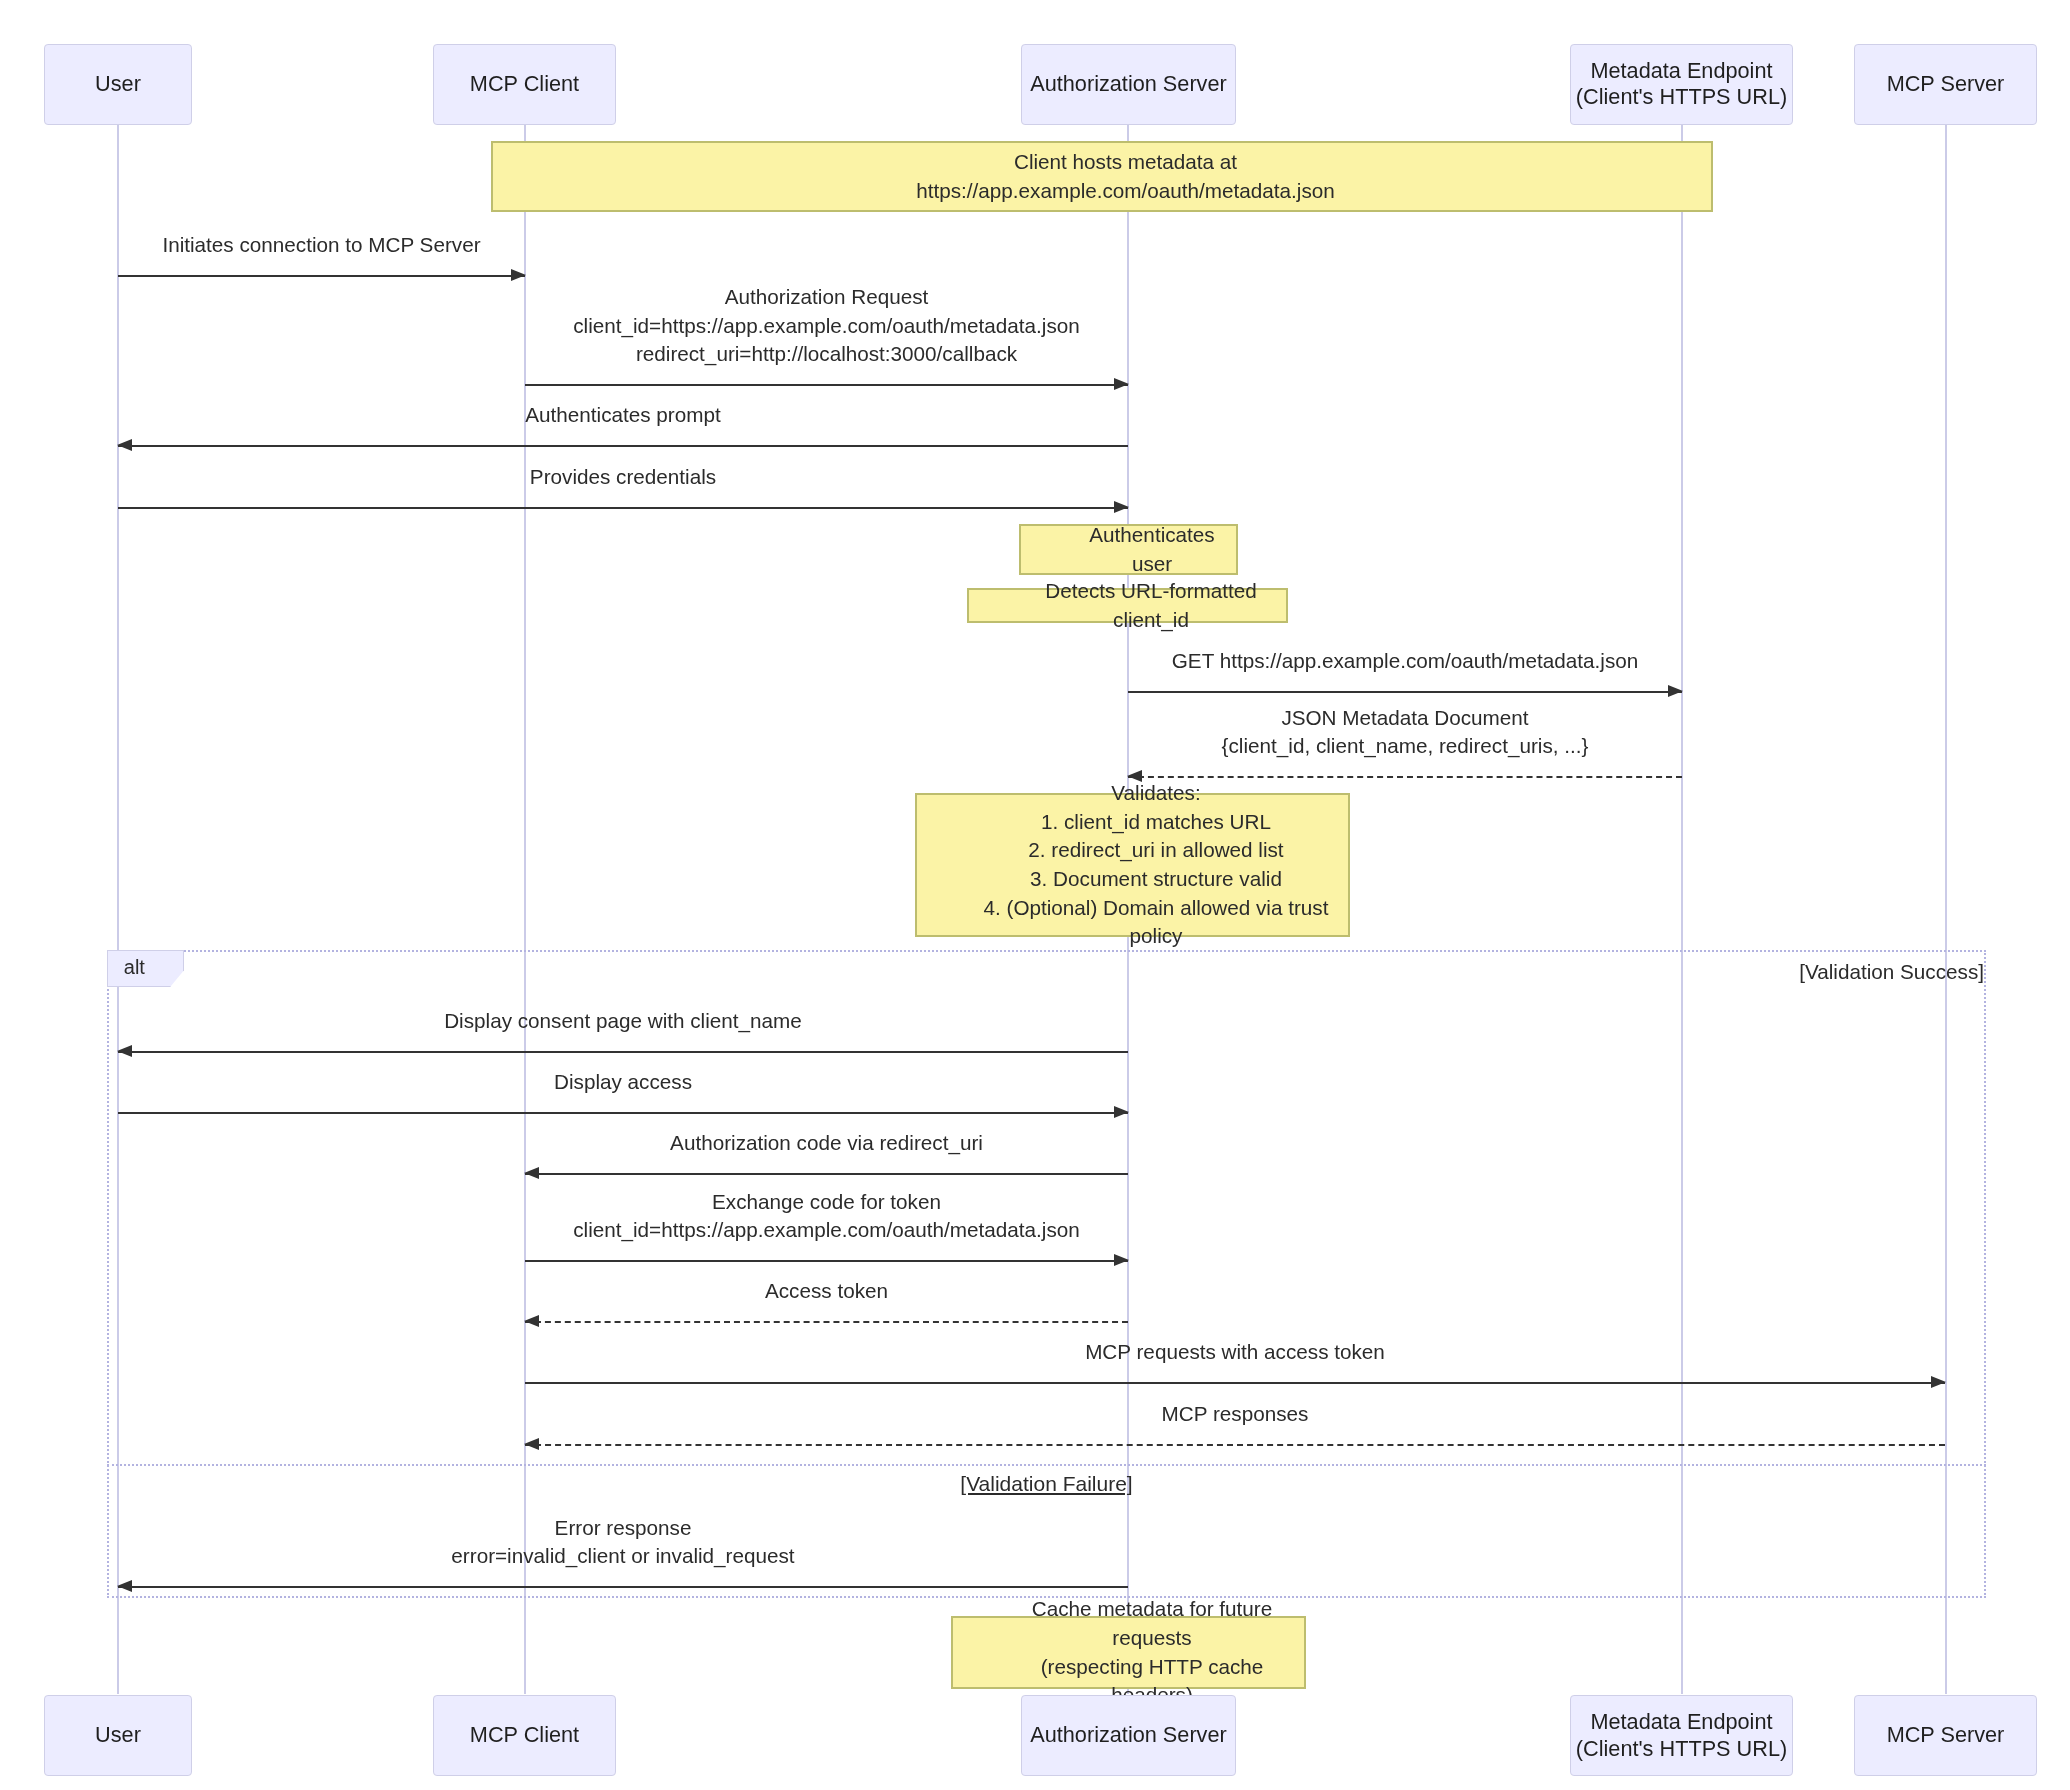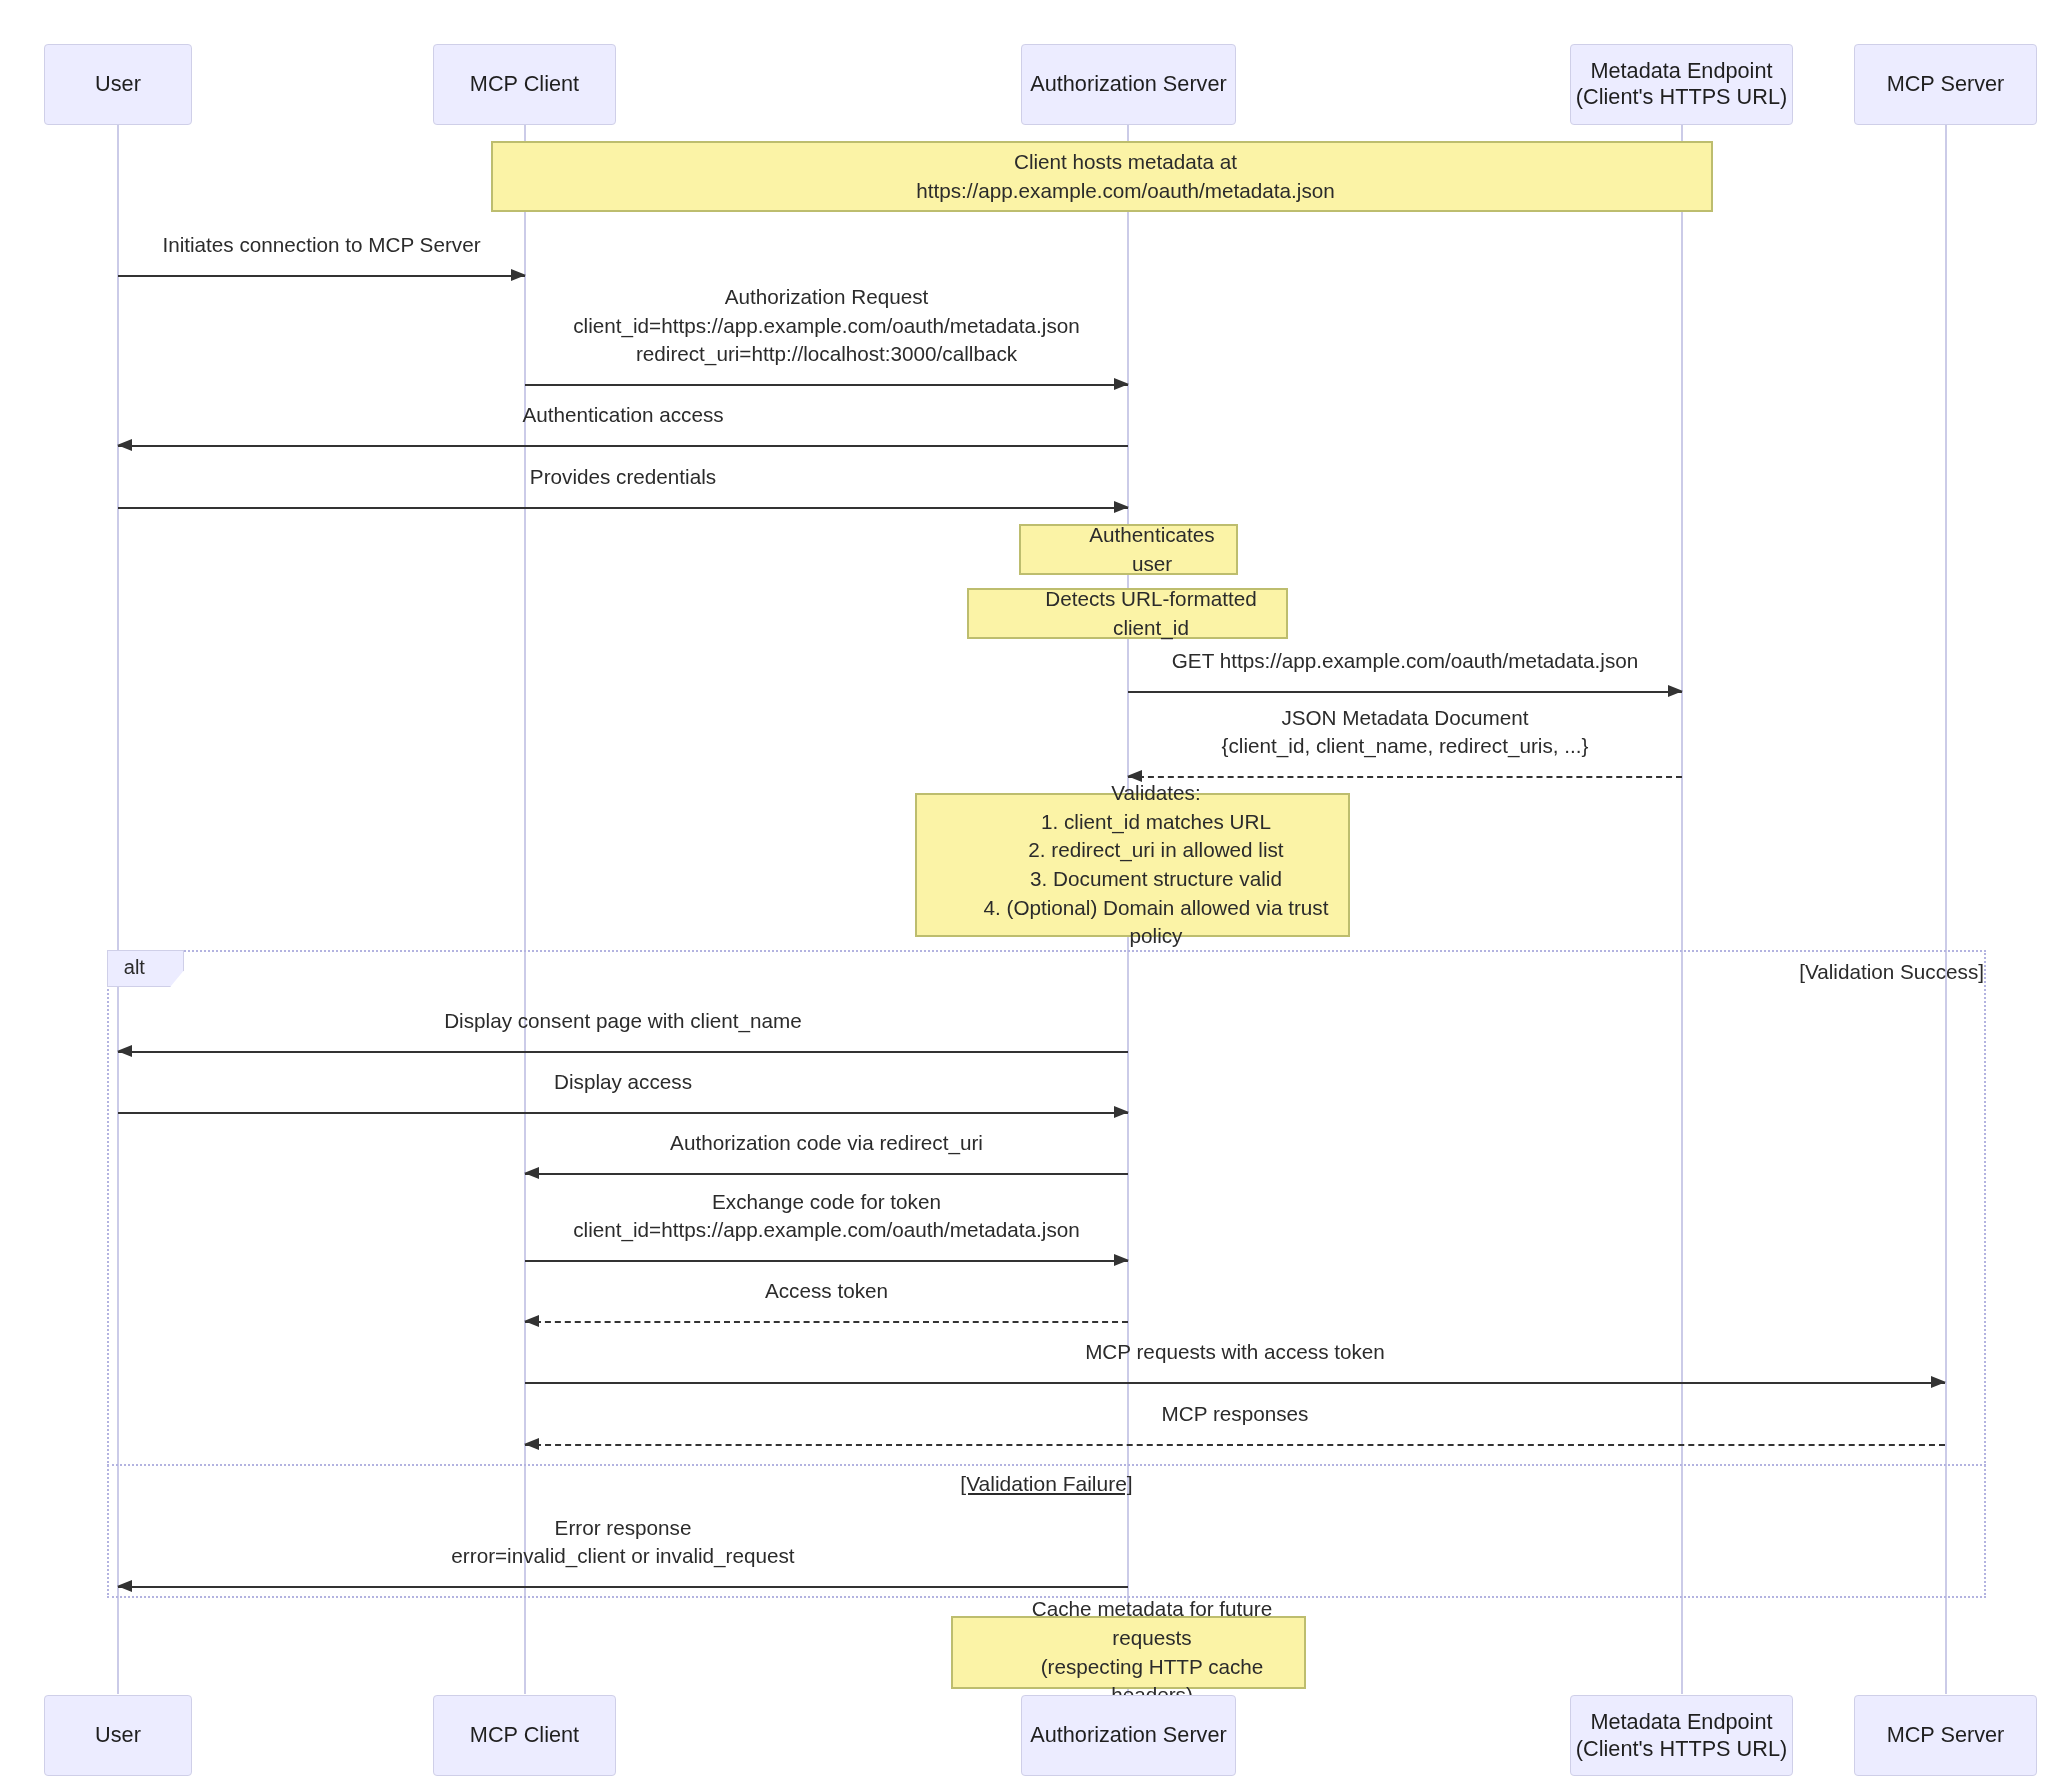--- a/index.html
+++ b/index.html
@@ -165,34 +165,34 @@
 
   <div class="msg" style="left:525px; top:370px; width:603px;">
     <div class="msg-label">Authorization Request
 client_id=https://app.example.com/oauth/metadata.json
 redirect_uri=http://localhost:3000/callback</div>
     <div class="msg-line"></div>
     <span class="head-r"></span>
   </div>
 
   <div class="msg" style="left:118px; top:431px; width:1010px;">
-    <div class="msg-label">Authentication access</div>
+    <div class="msg-label">Authenticates prompt</div>
     <div class="msg-line"></div>
     <span class="head-l"></span>
   </div>
 
   <div class="msg" style="left:118px; top:493px; width:1010px;">
     <div class="msg-label">Provides credentials</div>
     <div class="msg-line"></div>
     <span class="head-r"></span>
   </div>
 
   <div class="note" style="left:1019px; top:510px; width:219px; height:51px;">Authenticates user</div>
 
-  <div class="note" style="left:967px; top:574px; width:321px; height:51px;">Detects URL-formatted client_id</div>
+  <div class="note" style="left:967px; top:574px; width:321px; height:35px;">Detects URL-formatted client_id</div>
 
   <div class="msg" style="left:1128px; top:677px; width:554px;">
     <div class="msg-label">GET https://app.example.com/oauth/metadata.json</div>
     <div class="msg-line"></div>
     <span class="head-r"></span>
   </div>
 
   <div class="msg" style="left:1128px; top:762px; width:554px;">
     <div class="msg-label">JSON Metadata Document
 {client_id, client_name, redirect_uris, ...}</div>

